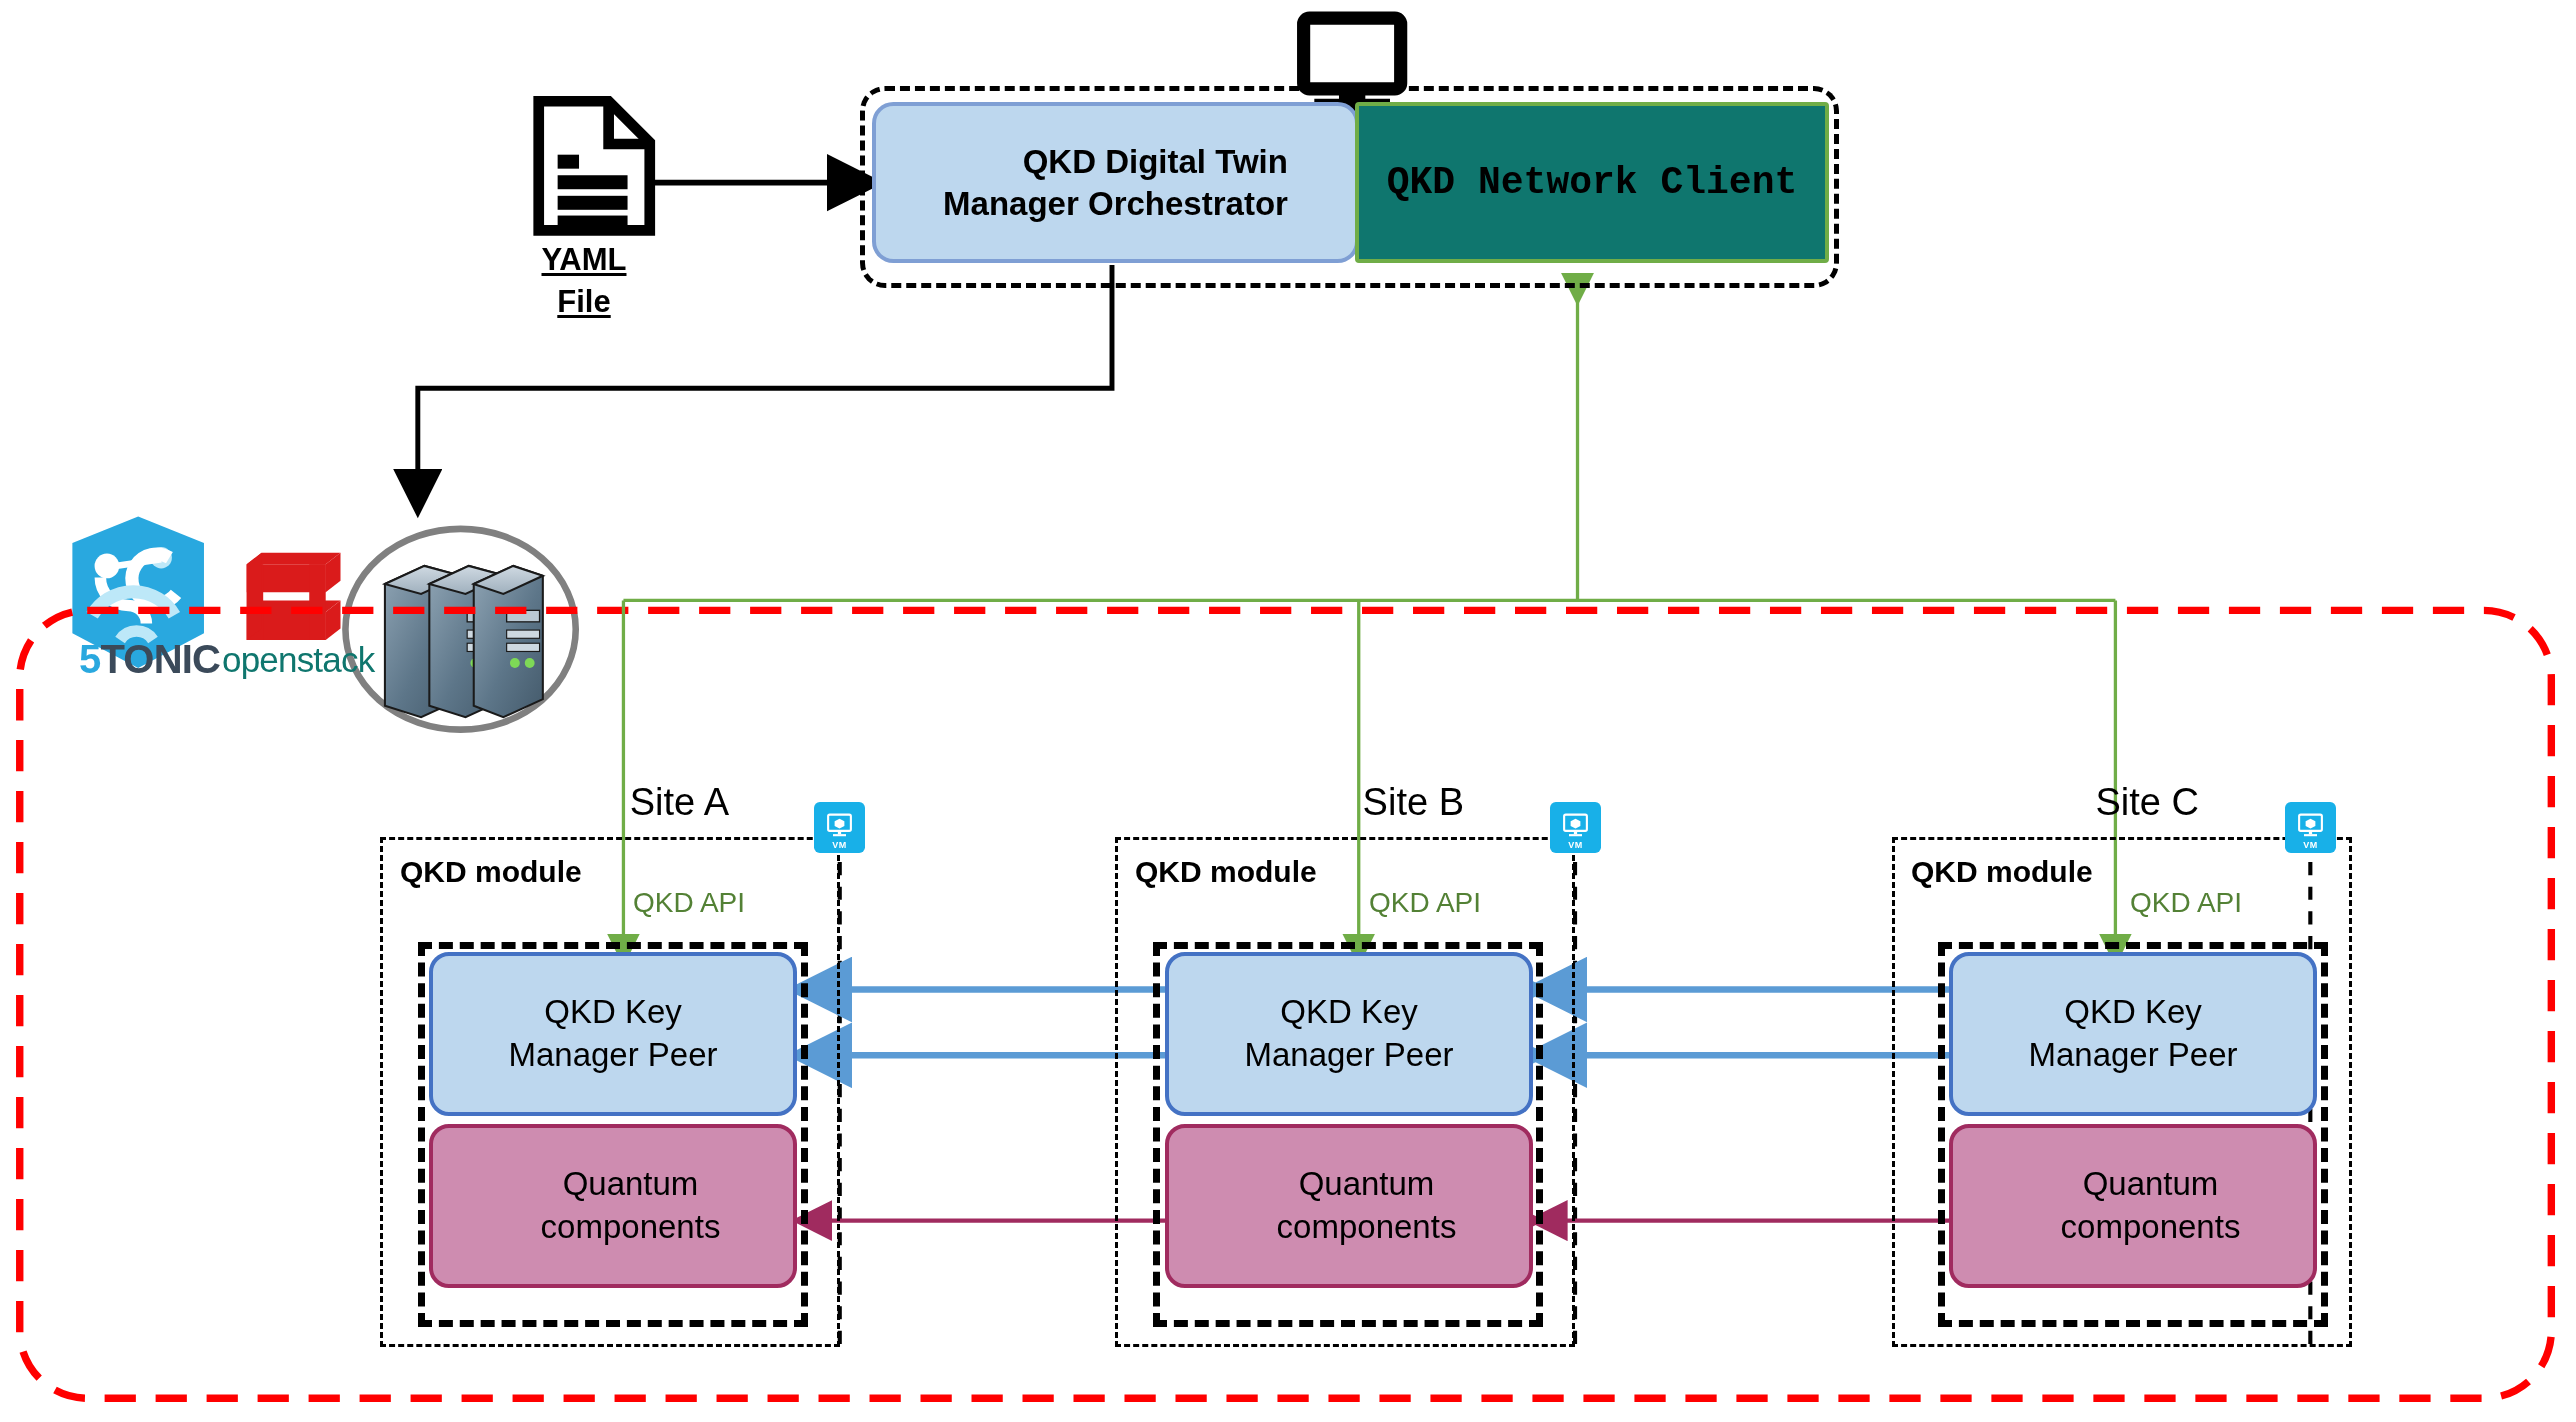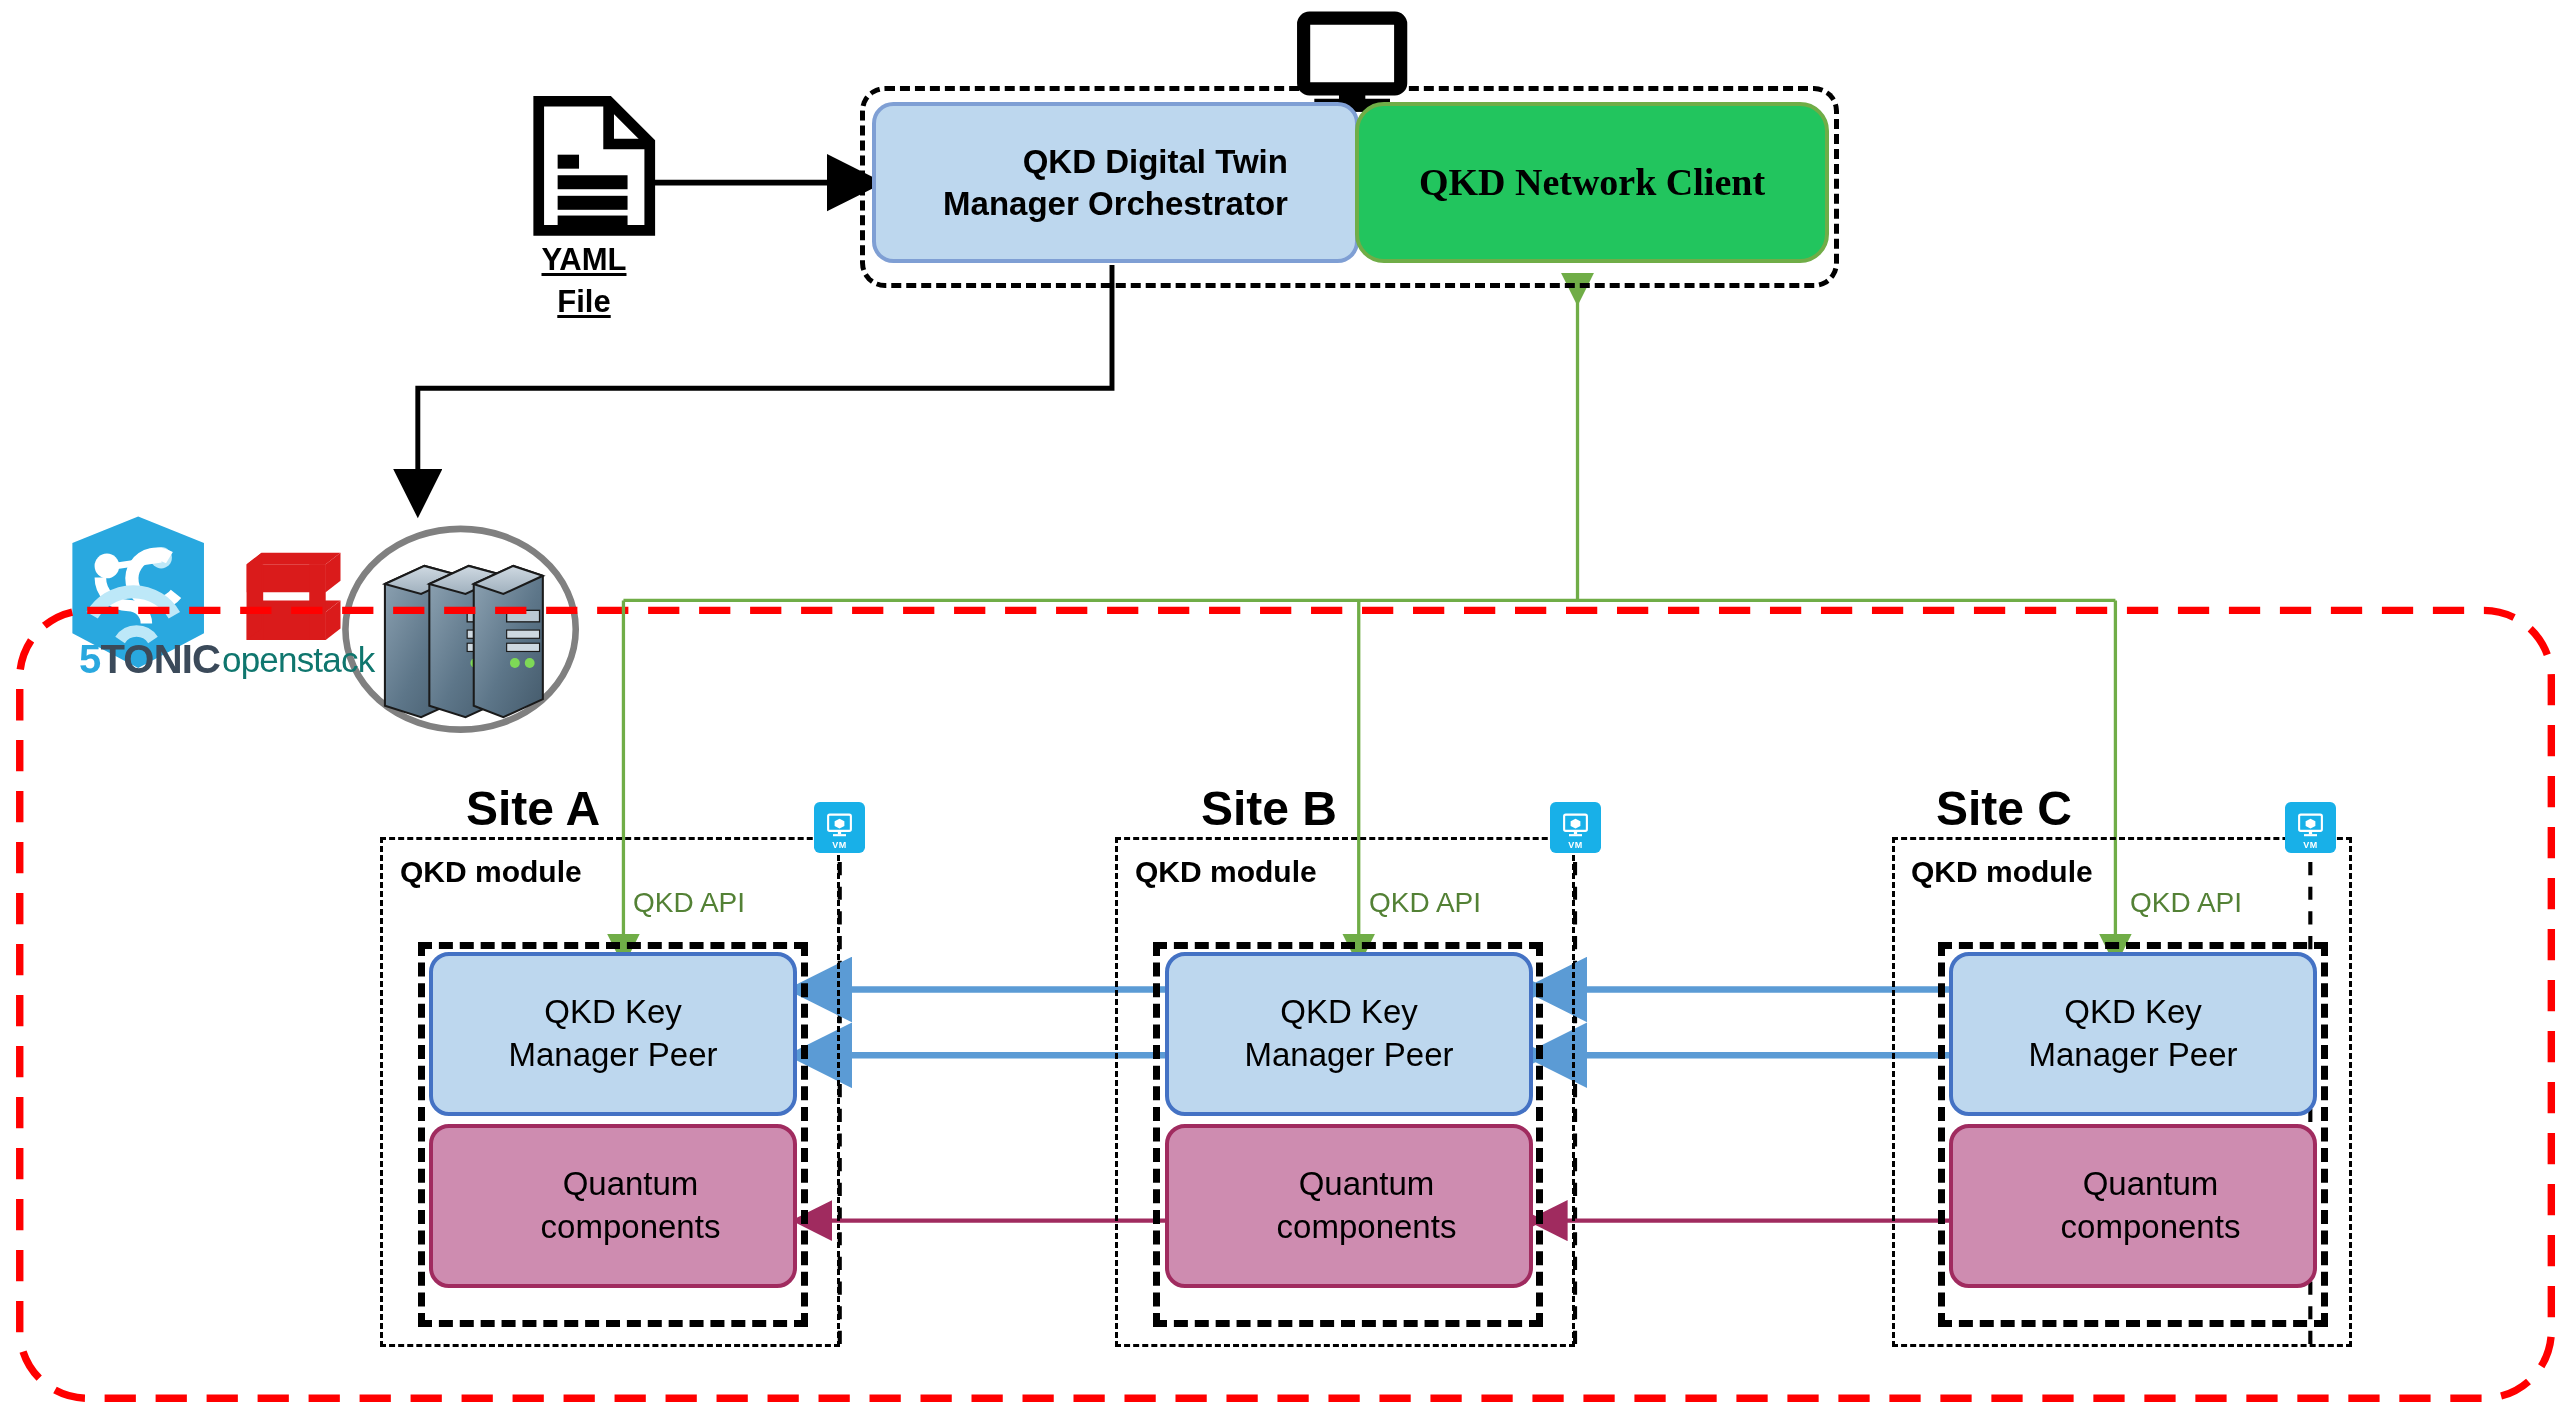--- a/index.html
+++ b/index.html
@@ -14,24 +14,24 @@
   }
   .box-blue{
     position:absolute;left:872px;top:102px;width:487px;height:161px;
     background:#bdd7ee;border:4.1px solid #7f9fd4;border-radius:21.4px;box-sizing:border-box;
     display:flex;align-items:center;justify-content:center;text-align:right;
     font-weight:bold;font-size:33px;line-height:1.25;color:#000;
     font-family:"Liberation Sans",sans-serif;
   }
   .box-green{
     position:absolute;left:1355px;top:102px;width:474px;height:161px;
-    background:#22c55e;border:4.1px solid #70ad47;border-radius:29px;box-sizing:border-box;
+    background:#0f766e;border:4.1px solid #70ad47;border-radius:4px;box-sizing:border-box;
     display:flex;align-items:center;justify-content:center;text-align:center;
     font-weight:bold;font-size:38px;line-height:1.25;color:#000;
-    font-family:Liberation Serif, serif;
+    font-family:Liberation Mono, monospace;
   }
 
   
   .yaml-label{
     position:absolute;left:510px;top:239px;width:148px;text-align:center;
     font-weight:bold;font-size:31px;line-height:1.35;color:#000;
   }
   .yaml-label u{text-decoration:underline;text-underline-offset:3.3px;}
 
   
@@ -40,21 +40,21 @@
     font-weight:bold;font-size:40px;letter-spacing:-0.8px;color:#3b4a5a;
   }
   .fivetonic-text .five{color:#29a8df;}
   .openstack-text{
     position:absolute;left:222px;top:640px;width:181px;
     font-size:35px;color:#0f766e;font-weight:normal;letter-spacing:-0.8px;
   }
 
   
   .site-title{
-    position:absolute;font-weight:bold;font-size:48px;color:#000;text-align:left;
+    position:absolute;font-weight:normal;font-size:38px;color:#000;text-align:right;
   }
   .mod-label{
     position:absolute;font-weight:bold;font-size:30px;color:#000;
   }
   .api-label{
     position:absolute;font-size:28px;color:#538135;white-space:nowrap;
   }
 
   
   .site-outer{position:absolute;border:3.3px dashed #000;box-sizing:border-box;}

